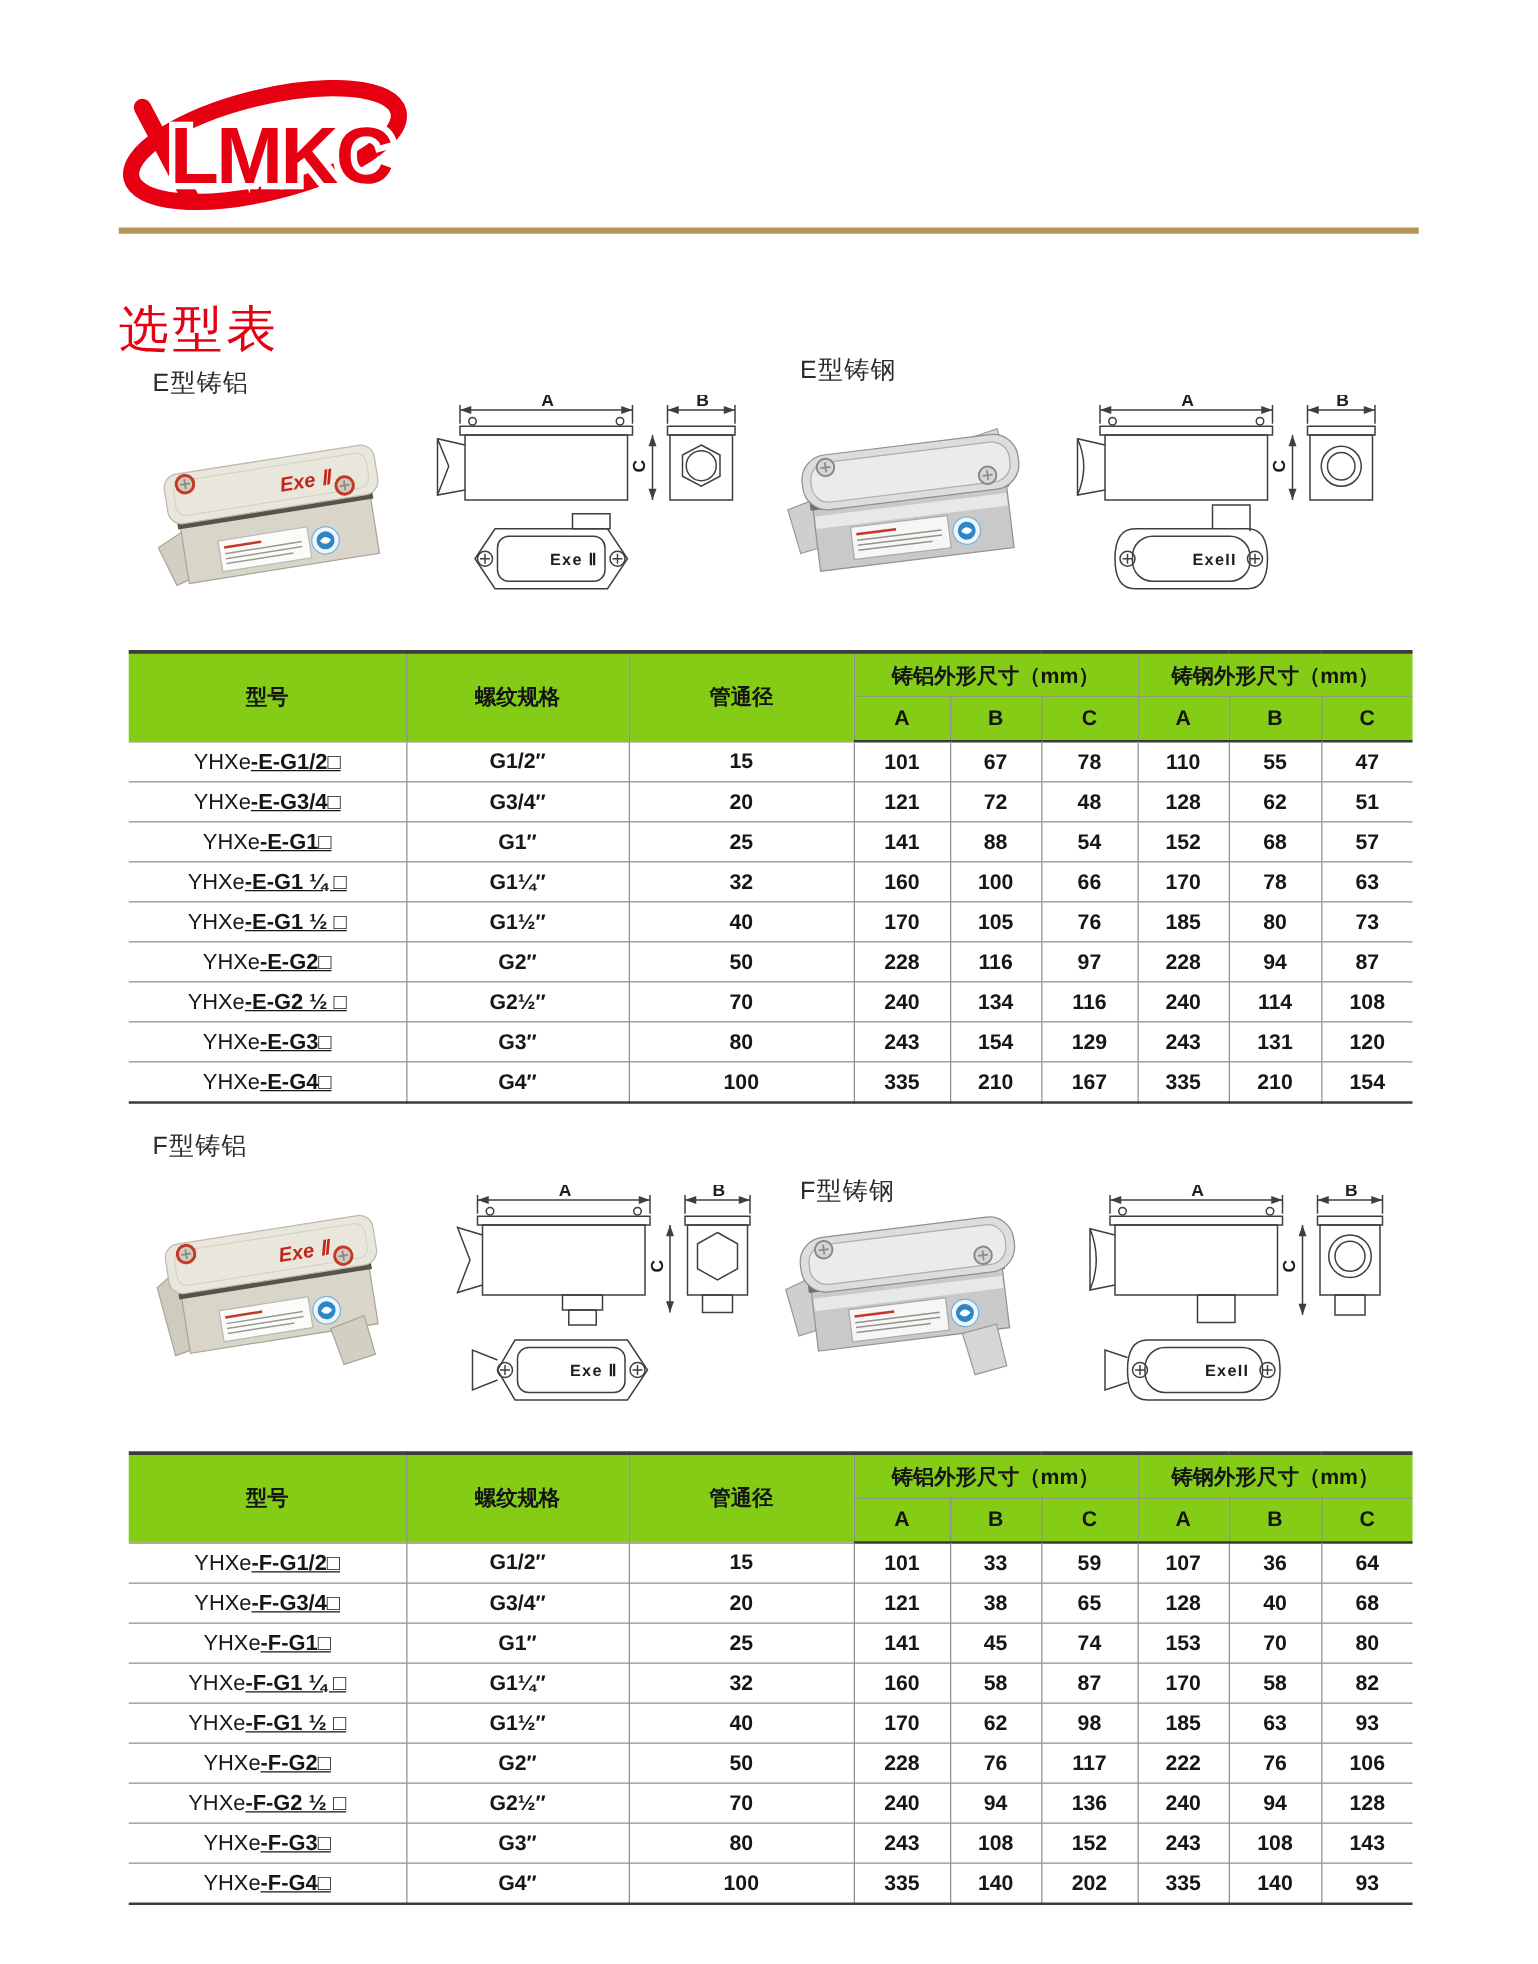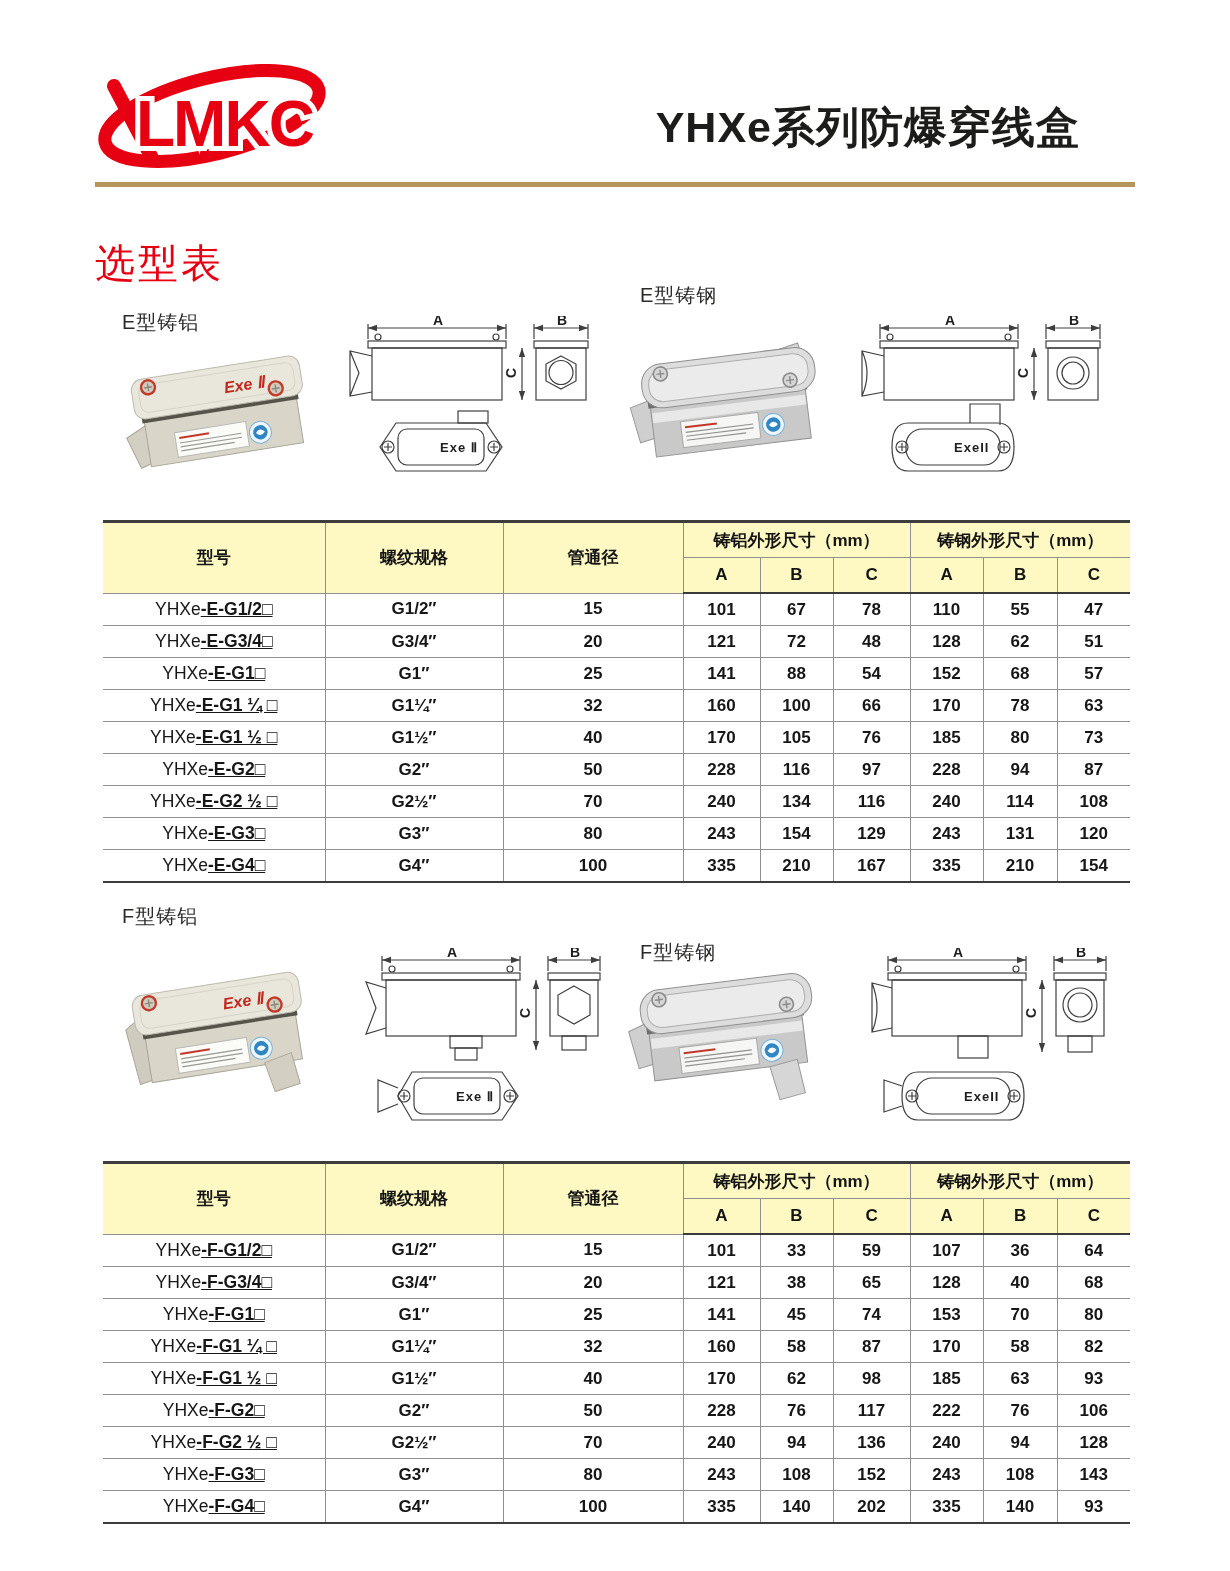--- a/index.html
+++ b/index.html
@@ -15,21 +15,21 @@
   .fig-label{position:absolute;font-size:20px;color:#2a2a29;letter-spacing:1px;}
   
   .fig{position:absolute;}
   svg text{font-family:"Liberation Sans",sans-serif;}
   .dimtxt{font-size:14px;font-weight:bold;fill:#1e1e1e;}
   .covertxt{font-size:13px;font-weight:bold;fill:#1e1e1e;letter-spacing:1px;}
   .redmark{font-size:16px;font-weight:bold;font-style:italic;fill:#c2271d;}
   
   .dtable{position:absolute;left:103px;width:1027px;border-collapse:collapse;table-layout:fixed;
           border-top:3px solid #3c3c3c;border-bottom:2px solid #3c3c3c;}
-  .dtable th{background:#fef9c3;font-size:17px;font-weight:bold;color:#141414;
+  .dtable th{background:#84cc16;font-size:17px;font-weight:bold;color:#141414;
              border:1px solid #8f8f8f;height:34px;padding:0;}
   .dtable td{font-size:17px;color:#161616;text-align:center;border:1px solid #8f8f8f;
              height:31px;padding:0;font-weight:bold;}
   .dtable td.model{font-weight:normal;font-size:17.5px;}
   .dtable td.model b{font-weight:bold;text-decoration:underline;}
   .dtable tr > *:first-child{border-left:none;}
   .dtable tr > *:last-child{border-right:none;}
   .dtable thead tr:last-child th{border-bottom:2px solid #3a3a3a;}
   .t1{top:520px;}
   .t2{top:1161px;}
@@ -39,25 +39,24 @@
 
 <div class="page">
 
   <svg class="logo" viewBox="0 0 255 112">
     <ellipse cx="122" cy="52" rx="110" ry="38" transform="rotate(-14 122 52)" fill="none" stroke="#e60012" stroke-width="13"></ellipse>
     <path d="M24 22 L62 94" stroke="#e60012" stroke-width="14" stroke-linecap="round" fill="none"></path>
     <text x="46" y="82" font-size="64" font-weight="900" letter-spacing="-2" stroke="#ffffff" stroke-width="10" fill="#ffffff">LMKC</text>
     <text x="46" y="82" font-size="64" font-weight="900" letter-spacing="-2" fill="#e60012">LMKC</text>
   </svg>
 
-  <div class="brand-title">YHXe系列防爆穿线盒</div>
   <div class="rule"></div>
   <div class="sec-title">选型表</div>
 
-  <div class="fig-label" style="left:122px;top:293px;margin-top:16px;">E型铸铝</div>
+  <div class="fig-label" style="left:122px;top:293px;">E型铸铝</div>
   <div class="fig-label" style="left:640px;top:282px;">E型铸钢</div>
   <div class="fig-label" style="left:122px;top:903px;">F型铸铝</div>
   <div class="fig-label" style="left:640px;top:903px;margin-top:36px;">F型铸钢</div>
 
   <svg class="fig" style="left:110px;top:340px;" width="212" height="148" viewBox="0 0 212 148">
     <g transform="rotate(-9 106 74)">
       <path d="M14 84 L40 72 L46 110 L24 116 Z" fill="#d3d0c3" stroke="#aaa79a"></path>
       <rect x="34" y="70" width="154" height="46" fill="#d9d6c9" stroke="#a8a598"></rect>
       <rect x="32" y="64" width="158" height="8" fill="#55534a"></rect>
       <rect x="26" y="28" width="170" height="40" rx="11" fill="#e9e7dc" stroke="#bdbaad"></rect>

